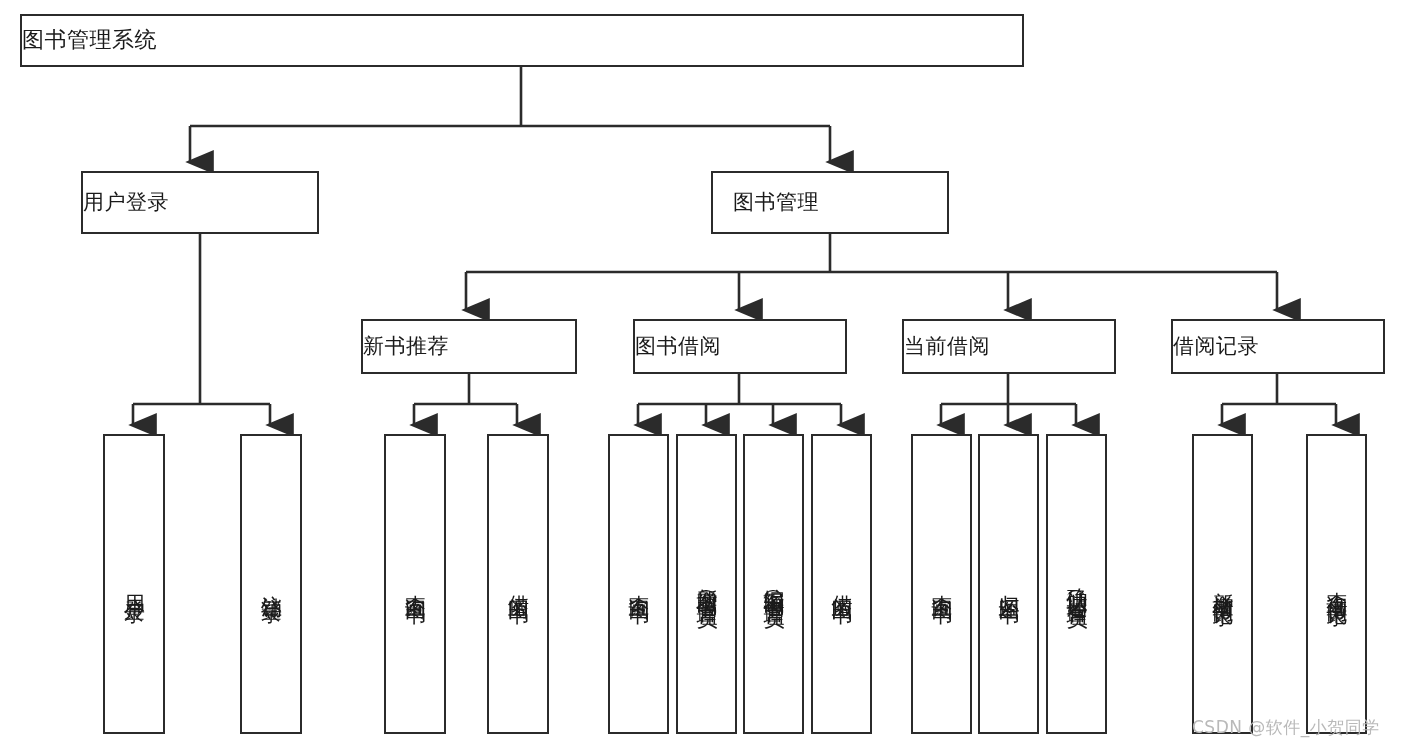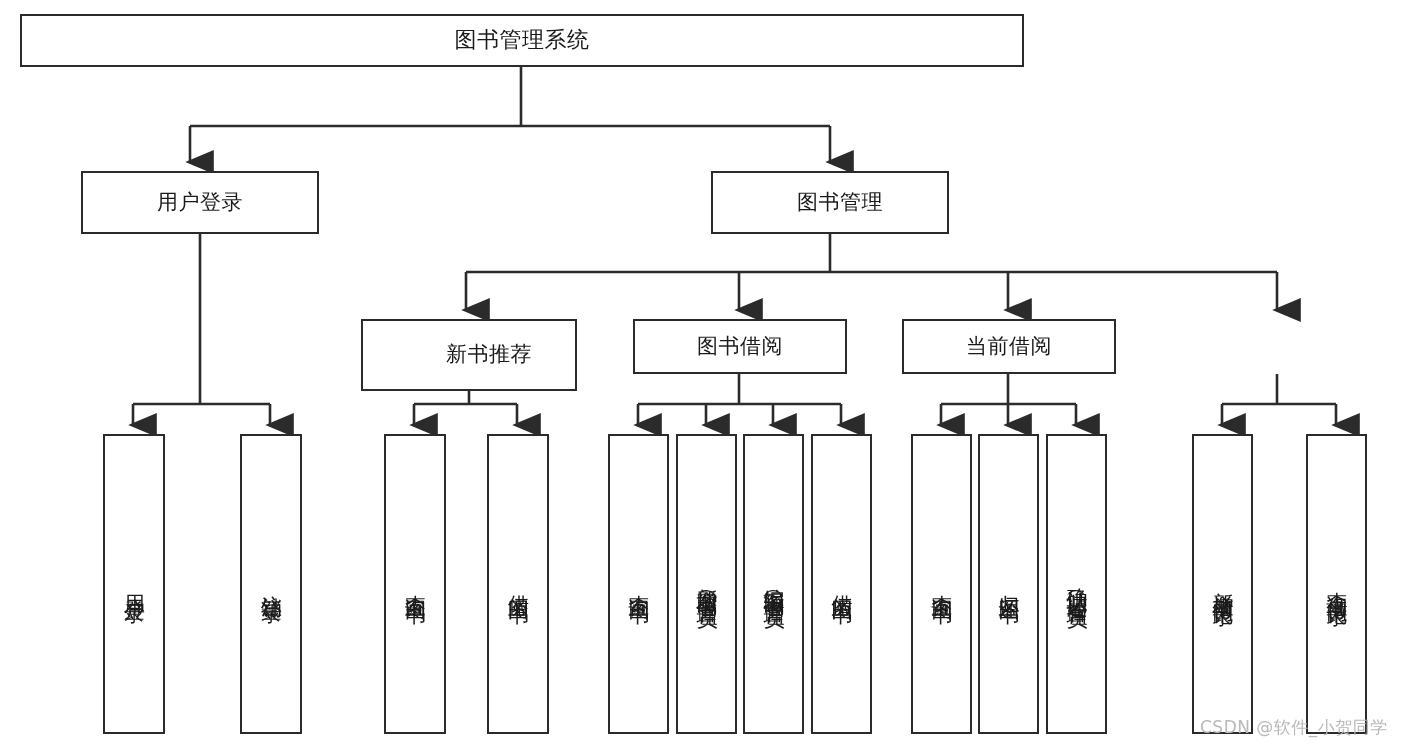--- a/index.html
+++ b/index.html
@@ -25,21 +25,21 @@
     height: 747px;
     pointer-events: none;
   }
   .node {
     position: absolute;
     box-sizing: border-box;
     background: #ffffff;
     border: 2px solid #2b2b2b;
     display: flex;
     align-items: center;
-    justify-content: center;
+    justify-content: flex-start;
     z-index: 2;
   }
   .node .label {
     color: #1a1a1a;
     line-height: 1.12;
     text-align: center;
     letter-spacing: 0.5px;
     white-space: nowrap;
   }
   .node.horiz .label {
@@ -136,29 +136,32 @@
     <span class="label">图书管理系统</span>
   </div>
 
   <div class="node horiz" style="left:81px; top:171px; width:238px; height:63px;">
     <span class="label">用户登录</span>
   </div>
   <div class="node horiz" style="left:711px; top:171px; width:238px; height:63px;padding-left:20px;">
     <span class="label">图书管理</span>
   </div>
 
-  <div class="node horiz" style="left:361px; top:319px; width:216px; height:72px;padding-left:40px;">
+  <div class="node horiz" style="left:361px; top:319px; width:216px; height:55px;">
     <span class="label">新书推荐</span>
   </div>
   <div class="node horiz" style="left:902px; top:319px; width:214px; height:55px;">
     <span class="label">当前借阅</span>
   </div>
   <div class="node horiz" style="left:633px; top:319px; width:214px; height:55px;">
     <span class="label">图书借阅</span>
   </div>
+  <div class="node horiz" style="left:1171px; top:319px; width:214px; height:55px;">
+    <span class="label">借阅记录</span>
+  </div>
 
   <div class="node leaf" style="left:103px; top:434px; width:62px; height:300px;">
     <span class="label">用户登录</span>
   </div>
   <div class="node leaf" style="left:240px; top:434px; width:62px; height:300px;">
     <span class="label">注销登录</span>
   </div>
 
   <div class="node leaf" style="left:384px; top:434px; width:62px; height:300px;">
     <span class="label">查询图书</span>
@@ -190,15 +193,15 @@
     <span class="label">确认归还（管理员）</span>
   </div>
 
   <div class="node leaf" style="left:1192px; top:434px; width:61px; height:300px;">
     <span class="label">新增借阅记录</span>
   </div>
   <div class="node leaf" style="left:1306px; top:434px; width:61px; height:300px;">
     <span class="label">查询借阅记录</span>
   </div>
 
-  <div id="watermark" style="left:1192px; top:716px;padding-left:8px;">CSDN @软件_小贺同学</div>
+  <div id="watermark" style="left:1192px; top:716px;">CSDN @软件_小贺同学</div>
 
 </div>
 
 </body></html>

